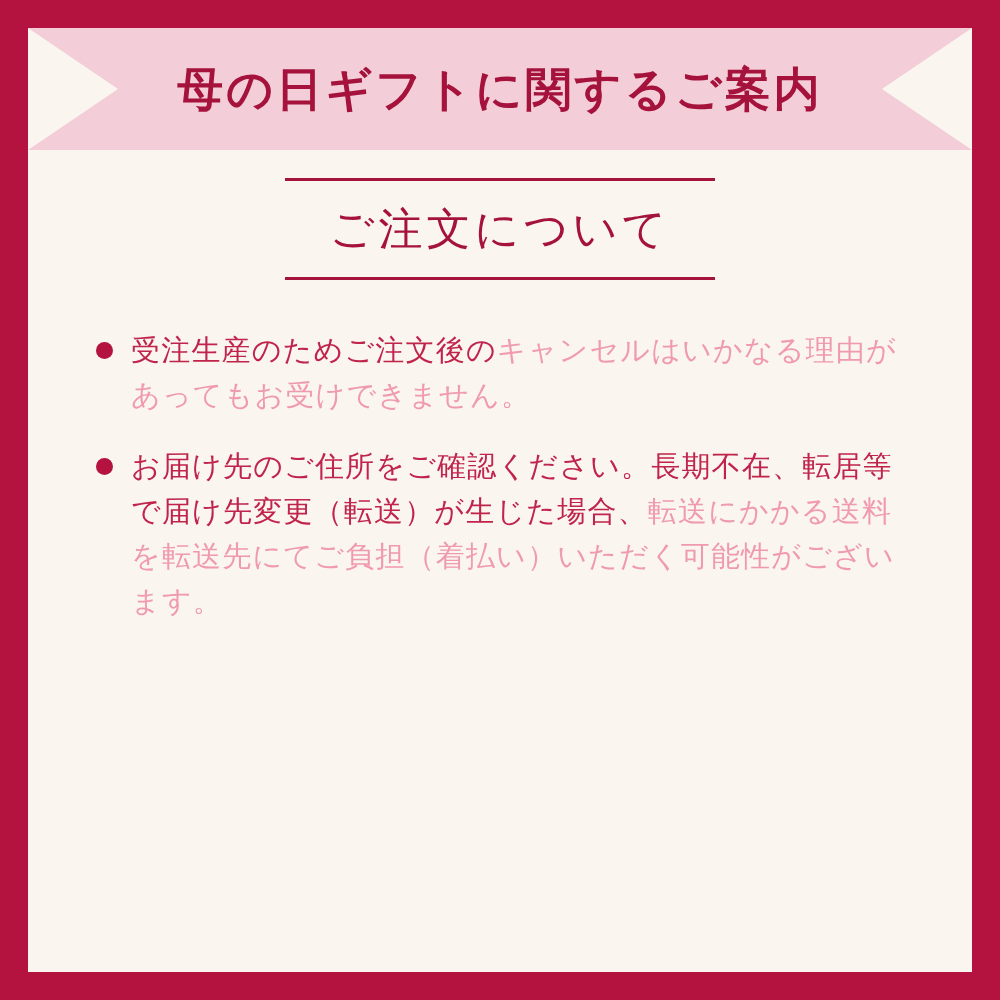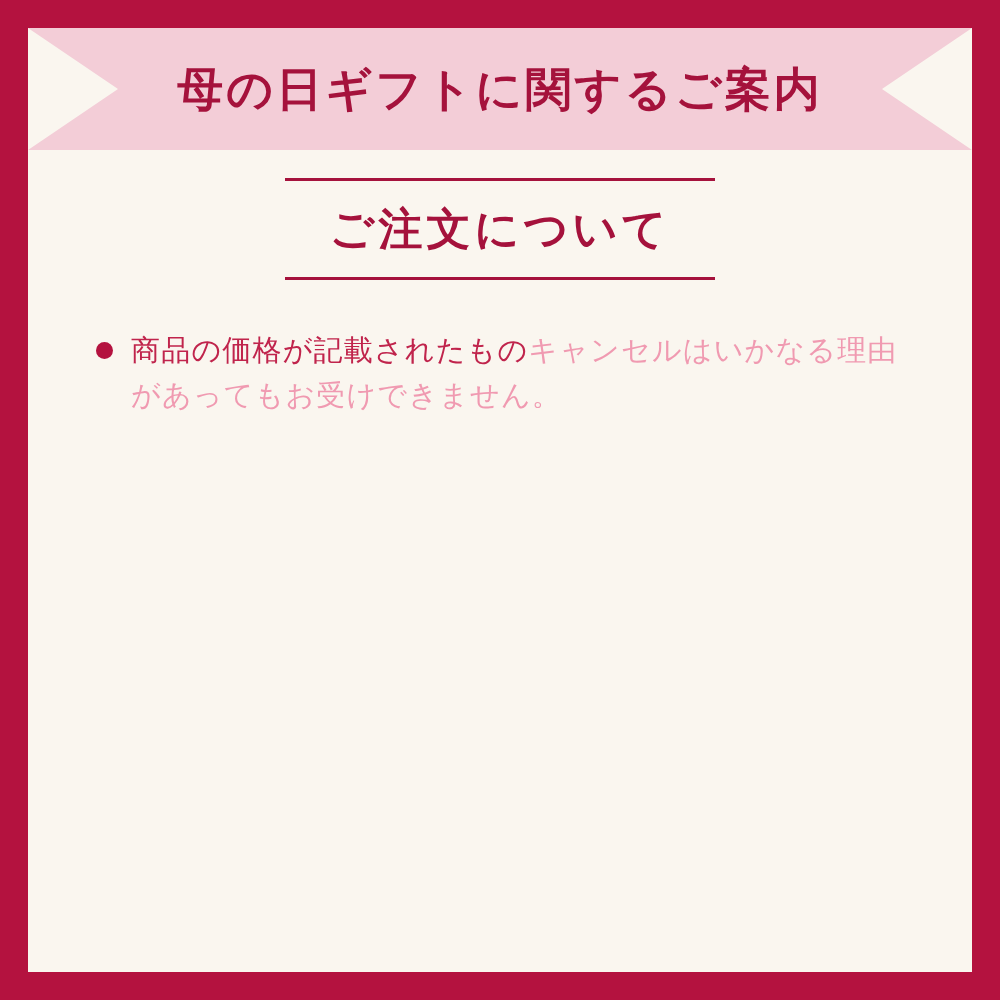--- a/index.html
+++ b/index.html
@@ -74,21 +74,21 @@
     width: 430px;
     text-align: center;
   }
   .rule {
     height: 3px;
     background: #a5123c;
     width: 100%;
   }
   .section-title {
     font-size: 44px;
-    font-weight: bold;
+    font-weight: normal;
     color: #a5123c;
     letter-spacing: 4px;
     line-height: 1;
     padding: 26px 0 26px 0;
     white-space: nowrap;
   }
 
   
   .list {
     position: absolute;
@@ -134,22 +134,26 @@
     <div class="section-head">
       <div class="rule"></div>
       <div class="section-title">ご注文について</div>
       <div class="rule"></div>
     </div>
 
     <div class="list">
 
       <div class="item">
         <span class="bullet"></span>
-        <span class="item-text"><span>商品の価格が記載されたもの</span><span class="em">キャンセルはいかなる理由があってもお受けできません。</span></span>
+        <span class="item-text"><span>受注生産のためご注文後の</span><span class="em">キャンセルはいかなる理由があってもお受けできません。</span></span>
       </div>
 
 
 
+      <div class="item">
+        <span class="bullet"></span>
+        <span class="item-text"><span>お届け先のご住所をご確認ください。長期不在、転居等で届け先変更（転送）が生じた場合、</span><span class="em">転送にかかる送料を転送先にてご負担（着払い）いただく可能性がございます。</span></span>
+      </div>
 
     </div>
 
   </div>
 </div>
 
 </body></html>

